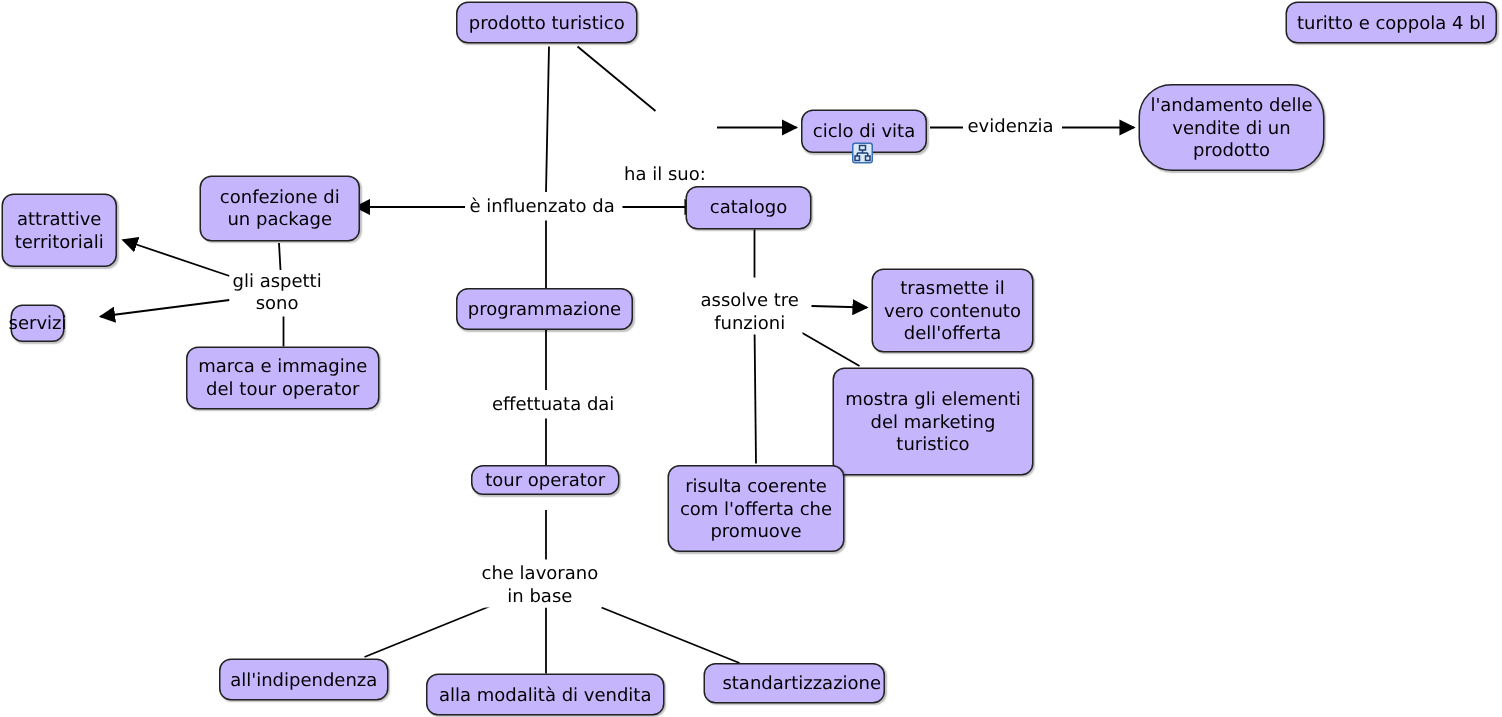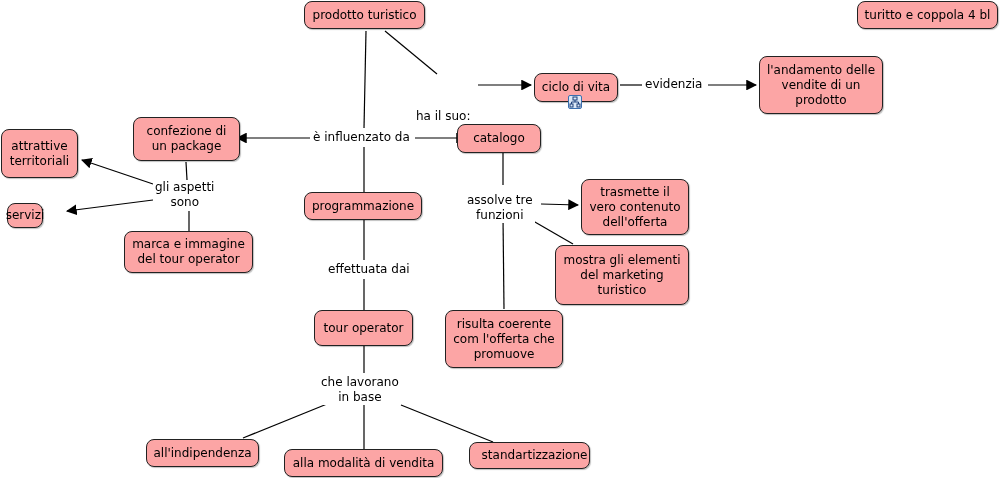--- a/index.html
+++ b/index.html
@@ -1,19 +1,19 @@
 <!DOCTYPE html>
 <html><head>
 <meta charset="utf-8">
 <style>
   html, body { margin:0; padding:0; background:#fff; }
   body { width:1001px; height:478px; position:relative; overflow:hidden;
          font-family:"DejaVu Sans", "Liberation Sans", sans-serif; font-size:12px; color:#000; }
   svg.links { position:absolute; left:0; top:0; width:1001px; height:478px; }
-  .node { position:absolute; background:#fca5a5; border:1px solid #222; border-radius:8px;
+  .node { position:absolute; background:#c4b5fd; border:1px solid #222; border-radius:8px;
           box-sizing:border-box; display:flex; align-items:center; justify-content:center;
           text-align:center; line-height:15px; white-space:pre-line; padding:2px 6px;
           box-shadow:1px 1px 1px rgba(0,0,0,0.25); }
   .label { position:absolute; background:#fff; text-align:center; line-height:15px;
            white-space:pre-line; padding:0 2px; }
   .icon { position:absolute; width:14px; height:14px; border:1px solid #3a6fb0; border-radius:2px;
           background:#dbe8f7; box-sizing:border-box; }
 </style>
 </head>
 <body>
@@ -56,42 +56,42 @@
 <span class="icon" style="left:568px;top:95px;">
   <svg width="12" height="12" viewBox="0 0 12 12">
       <g stroke="#1d3f7a" stroke-width="1" fill="none">
         <rect x="4" y="1" width="4" height="3"></rect>
         <rect x="1" y="8" width="3" height="3"></rect>
         <rect x="8" y="8" width="3" height="3"></rect>
         <path d="M6 4v2M2.5 6h7M2.5 6v2M9.5 6v2"></path>
       </g>
     </svg>
 </span>
-<div class="node" style="left:759px;top:56px;width:124px;height:58px;">l'andamento delle
+<div class="node" style="left:759px;top:56px;width:124px;height:58px;border-radius:22px;">l'andamento delle
 vendite di un
 prodotto</div>
 <div class="node" style="left:133px;top:117px;width:107px;height:44px;">confezione di
 un package</div>
 <div class="node" style="left:457px;top:124px;width:84px;height:29px;">catalogo</div>
 <div class="node" style="left:1px;top:129px;width:77px;height:49px;">attrattive
 territoriali</div>
 <div class="node" style="left:7px;top:203px;width:36px;height:25px;">servizi</div>
 <div class="node" style="left:124px;top:231px;width:129px;height:42px;">marca e immagine
 del tour operator</div>
 <div class="node" style="left:304px;top:192px;width:118px;height:28px;">programmazione</div>
 <div class="node" style="left:581px;top:179px;width:108px;height:56px;">trasmette il
 vero contenuto
 dell'offerta</div>
-<div class="node" style="left:555px;top:245px;width:134px;height:60px;">mostra gli elementi
+<div class="node" style="left:555px;top:245px;width:134px;height:72px;">mostra gli elementi
 del marketing
 turistico</div>
 <div class="node" style="left:445px;top:310px;width:118px;height:58px;">risulta coerente
 com l'offerta che
 promuove</div>
-<div class="node" style="left:314px;top:310px;width:99px;height:36px;">tour operator</div>
+<div class="node" style="left:314px;top:310px;width:99px;height:20px;">tour operator</div>
 <div class="node" style="left:146px;top:439px;width:113px;height:28px;">all'indipendenza</div>
 <div class="node" style="left:284px;top:449px;width:159px;height:28px;">alla modalità di vendita</div>
 <div class="node" style="left:469px;top:442px;width:121px;height:27px;padding-left:16px;">standartizzazione</div>
 
 <div class="label" style="left:414px;top:77px;margin-top:32px;">ha il suo:</div>
 <div class="label" style="left:643px;top:77px;">evidenzia</div>
 <div class="label" style="left:311px;top:130px;">è influenzato da</div>
 <div class="label" style="left:153px;top:180px;">gli aspetti
 sono</div>
 <div class="label" style="left:465px;top:172px;margin-top:21px;">assolve tre

